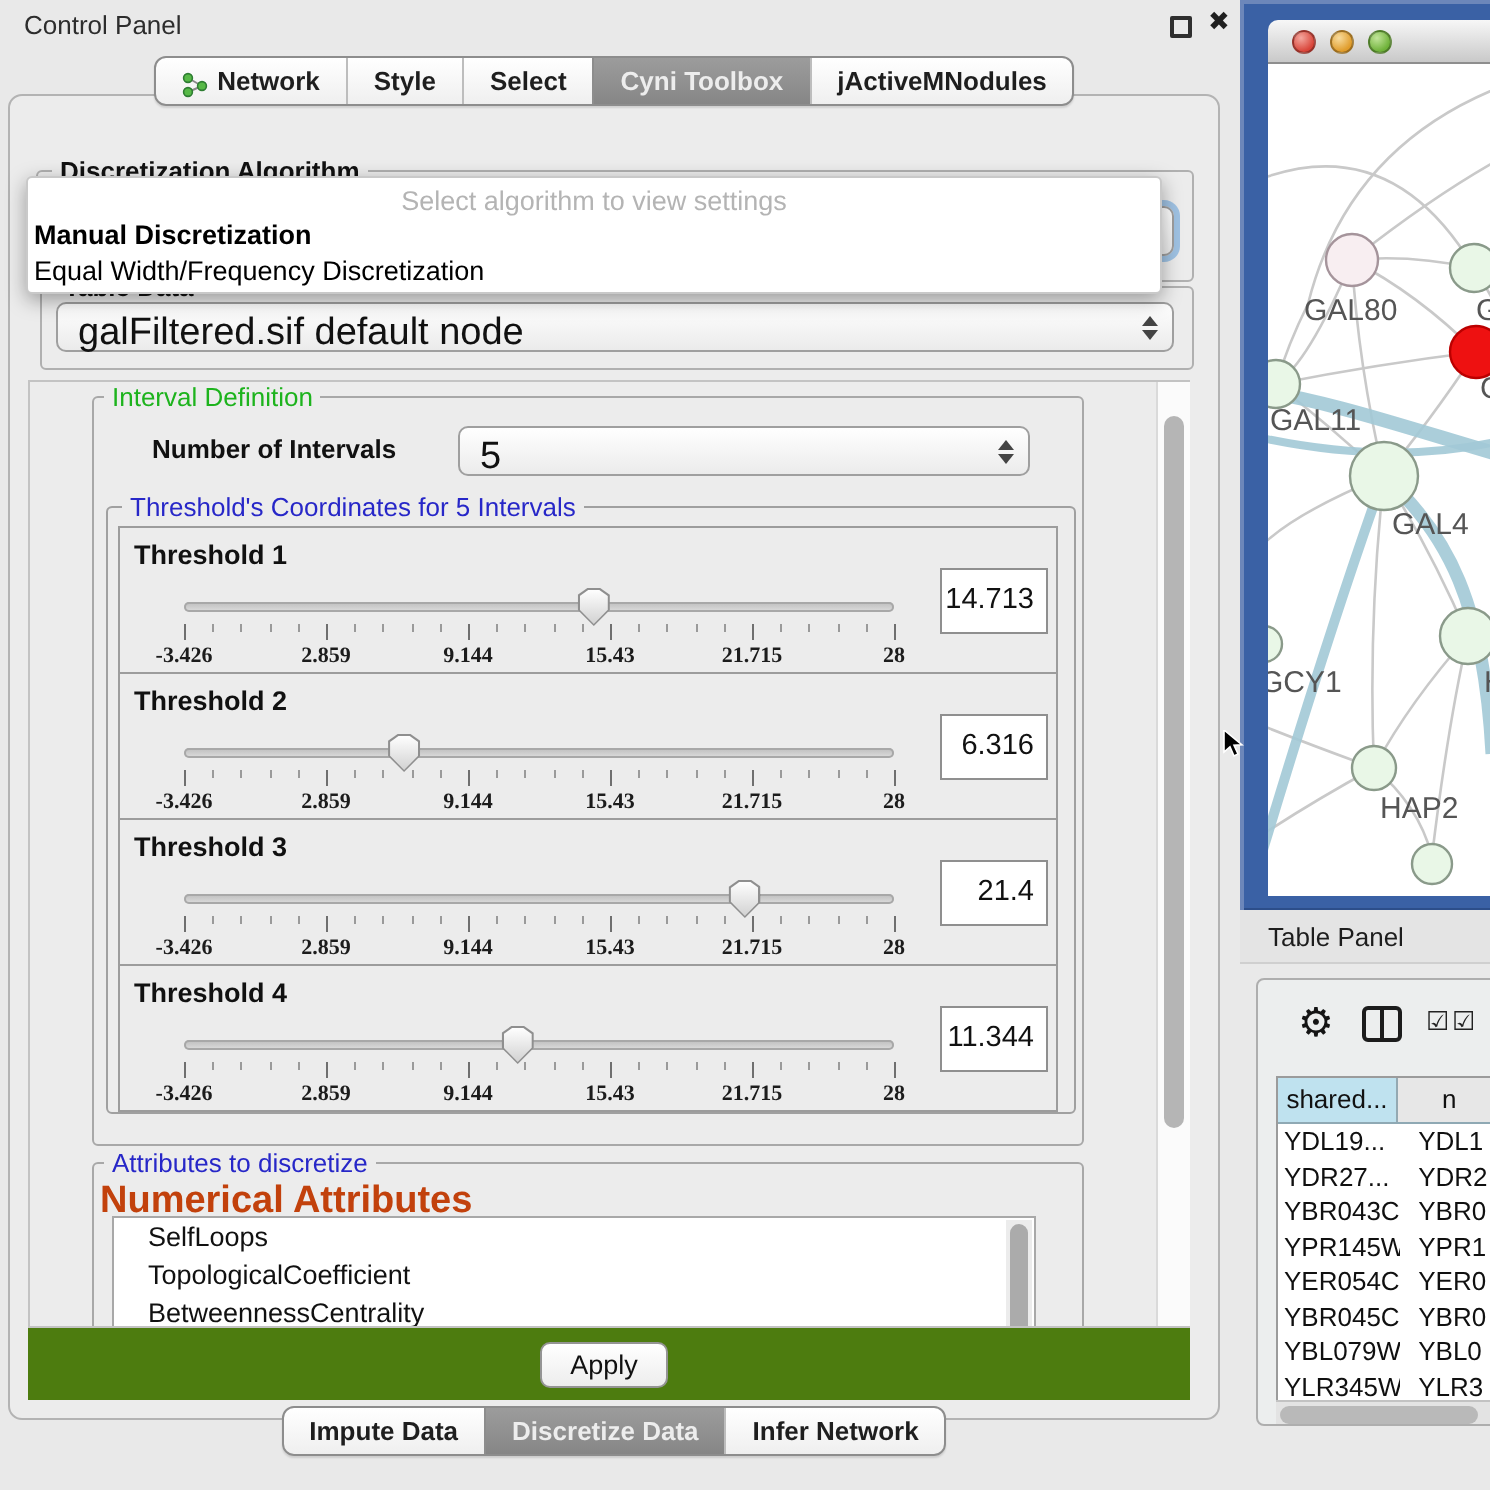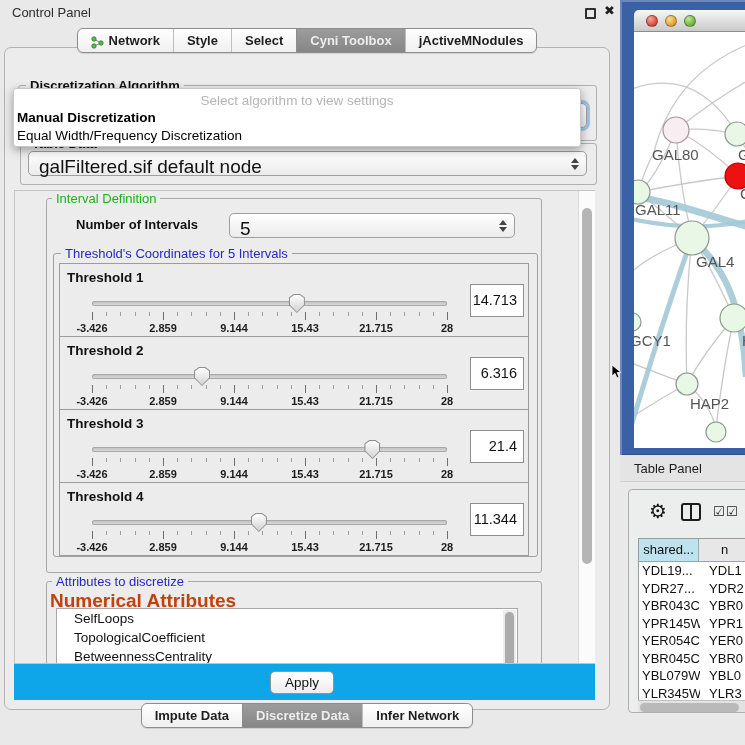--- a/index.html
+++ b/index.html
@@ -49,42 +49,42 @@
   
   .scrollpane { position:absolute; left:14px; top:190px; width:581px; height:474px; border:1px solid #c3c3c3; background:#ececec; }
   .viewport { position:absolute; left:0; top:0; width:563px; height:472px; overflow:hidden; }
   .vsb { position:absolute; left:563px; top:0; width:17px; height:472px; background:#fbfbfb; border-left:1px solid #dadada; }
   .vsb-thumb { position:absolute; left:3px; top:17px; width:10px; height:356px; background:#b5b5b5; border-radius:5px; }
 
   
   .th-stack { position:absolute; left:44px; top:73px; width:470px; }
   .th-panel { position:relative; width:470px; height:74px; border:1px solid #9c9c9c; margin-top:-1px; background:#ececec; }
   .th-label { position:absolute; left:7px; top:6px; font-size:13.5px; font-weight:bold; color:#111; }
-  .slider-zone { position:absolute; left:32px; top:33px; width:355px; height:38px; }
+  .slider-zone { position:absolute; left:32px; top:33px; width:355px; height:38px;font-family:Liberation Serif, serif; }
   .track { position:absolute; left:0; top:4px; width:355px; height:5px; border-radius:3px; background:linear-gradient(#bdbdbd,#dedede); box-shadow:inset 0 0 0 1px #a8a8a8; }
   .thumb { position:absolute; top:-3px; width:16px; height:19px; transform:translateX(-50%); clip-path:polygon(30% 0,70% 0,100% 18%,100% 58%,50% 100%,0 58%,0 18%); background:#8f8f8f; filter:drop-shadow(0 1px 1px rgba(0,0,0,0.25)); z-index:2; }
   .thumb-inner { position:absolute; left:1px; top:1px; width:14px; height:17px; clip-path:polygon(30% 0,70% 0,100% 18%,100% 58%,50% 100%,0 58%,0 18%); background:linear-gradient(#fefefe,#d2d2d2); }
   .ticks { position:absolute; left:0; top:15px; width:355px; height:8px; }
   .tick { position:absolute; top:0; width:1px; background:#6f6f6f; }
   .tick.minor { height:4px; background:#9a9a9a; }
   .tick.major { height:8px; }
   .ticklabels { position:absolute; left:0; top:25px; width:355px; height:12px; }
   .ticklabel { position:absolute; transform:translateX(-50%); font-size:11px; font-weight:bold; color:#1c1c1c; white-space:nowrap; }
   .th-value { position:absolute; right:4px; top:20px; width:54px; height:33px; background:#fff; border:1px solid #8f8f8f; font-size:14.5px; color:#111; text-align:right; line-height:31px; padding-right:6px; }
 
   
   .attr-sub { position:absolute; font-size:19px; font-weight:bold; color:#c2410c; }
   .attr-list { position:absolute; left:41px; top:417px; width:462px; height:80px; background:#fff; border:1px solid #a8a8a8; overflow:hidden; }
   .attr-list ul { list-style:none; }
   .attr-list li { font-size:13.5px; color:#111; padding:2px 12px 2px 17px; height:19px; }
   .attr-sb { position:absolute; right:1px; top:1px; width:13px; height:78px; background:#ececec; }
   .attr-sb-thumb { position:absolute; left:2px; top:2px; width:9px; height:58px; background:#ababab; border-radius:5px; }
 
   
-  .apply-row { position:absolute; left:14px; top:664px; width:581px; height:36px; background:#0ea5e9; }
+  .apply-row { position:absolute; left:14px; top:664px; width:581px; height:36px; background:#4d7c0f; }
   .apply-btn { position:absolute; left:256px; top:7px; width:64px; height:23px; background:linear-gradient(#ffffff,#ededed); border:1px solid #949494; border-radius:5px; font-size:13.5px; color:#111; text-align:center; line-height:21px; }
 
   
   .blue-frame { position:absolute; left:620px; top:0; width:125px; height:455px; background:#3a61a5; box-shadow:inset 2px 2px 0 #6c87ba, inset 0 -1px 0 #2c4e8a; }
   .net-window { position:absolute; left:634px; top:10px; width:111px; height:438px; }
   .net-titlebar { position:absolute; left:0; top:0; width:111px; height:22px; background:linear-gradient(#f7f7f7,#c9c9c9); border-bottom:1px solid #8e8e8e; border-top-left-radius:5px; }
   .tl { position:absolute; top:4.5px; width:12px; height:12px; border-radius:50%; border:1px solid rgba(0,0,0,0.3); }
   .tl-red    { left:12px; background:radial-gradient(circle at 35% 30%, #f4a79e, #d9453a 70%); }
   .tl-yellow { left:31px; background:radial-gradient(circle at 35% 30%, #f8dc9e, #e09c2b 70%); }
   .tl-green  { left:50px; background:radial-gradient(circle at 35% 30%, #c2e59a, #6fb23a 70%); }

